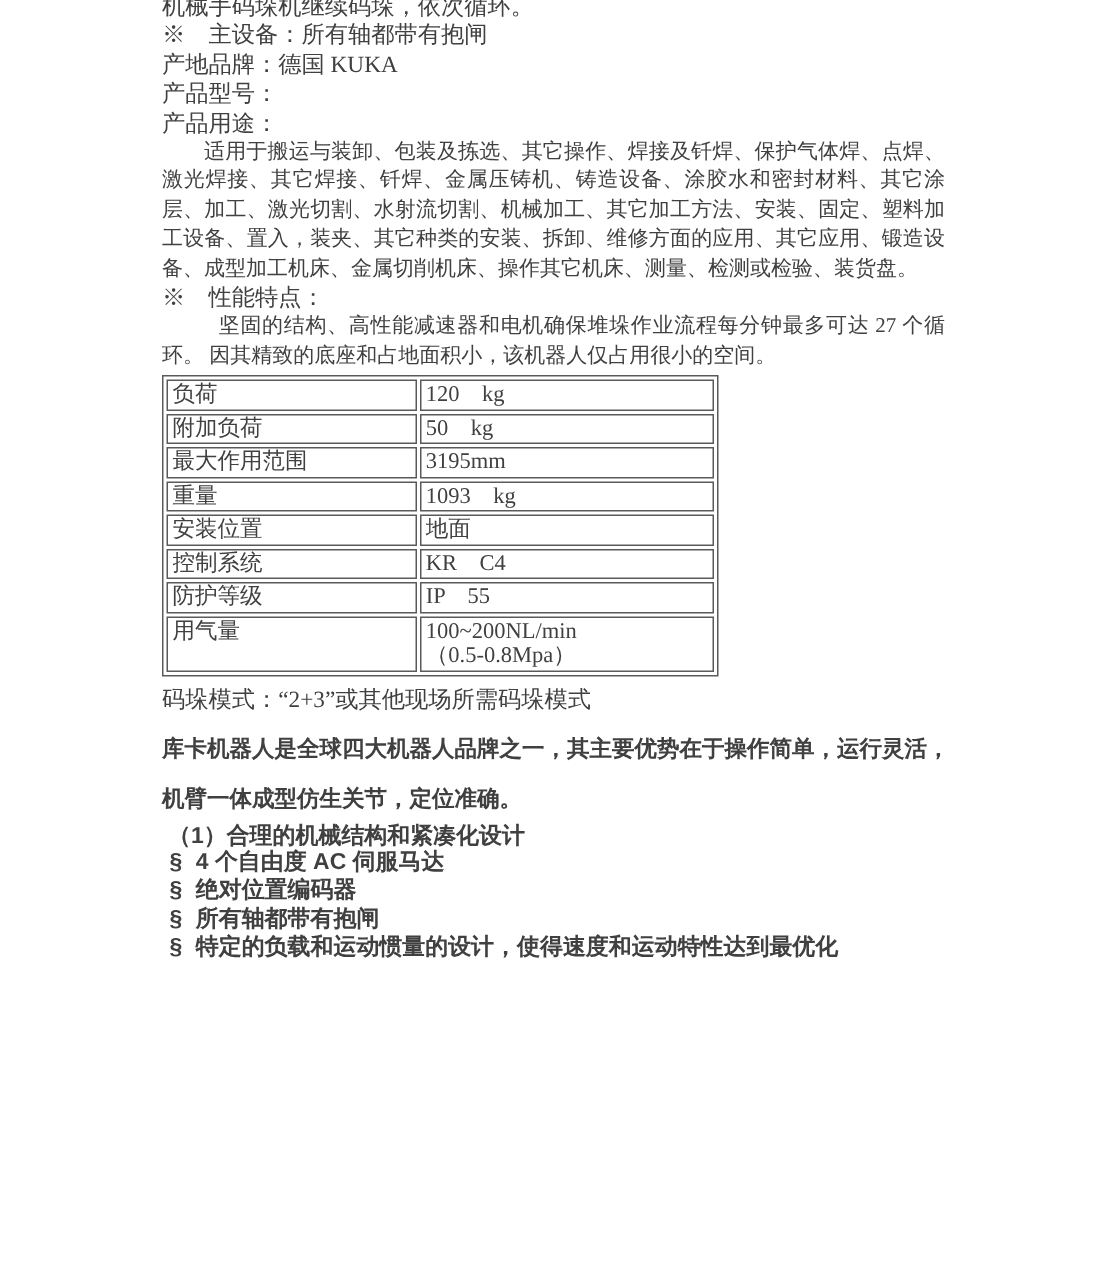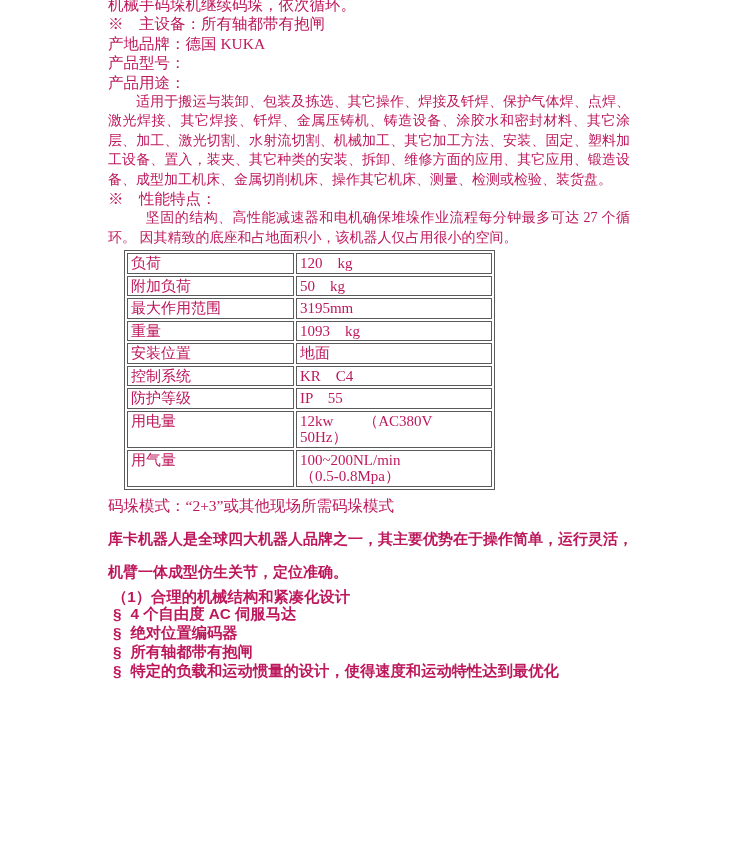--- a/index.html
+++ b/index.html
@@ -4,41 +4,40 @@
 <style>
   * { margin: 0; padding: 0; box-sizing: border-box; }
   html, body { background: #ffffff; }
   .page {
     position: relative;
     width: 735px;
     height: 858px;
     background: #ffffff;
     overflow: hidden;
     font-family: "Liberation Serif", "DejaVu Serif", serif;
-    color: #be185d;
+    color: #404040;
   }
   .content { padding: 0 105px 0 108px; }
   .line { font-size: 15.5px; line-height: 19.4px; white-space: pre-wrap; }
   .first-line { margin-top: -5px; }
   p.body {
     font-size: 14px;
     line-height: 19.4px;
     text-align: justify;
     white-space: pre-wrap;
   }
   .indent-2 { text-indent: 2em; }
   .indent-27 { text-indent: 2.7em; }
   table.spec {
     border-collapse: separate;
     border-spacing: 2px;
     border: 1px solid #5a5a5a;
     margin-top: 3px;
     width: 371px;
     table-layout: fixed;
-    margin-left: 16px;
   }
   table.spec td {
     border: 1px solid #5a5a5a;
     font-size: 15px;
     line-height: 16.5px;
     padding: 1px 3px;
     white-space: pre-wrap;
     vertical-align: top;
     overflow: hidden;
   }
@@ -115,24 +114,20 @@
         </tr>
         <tr>
           <td class="col-label">控制系统</td>
           <td class="col-value">KR　C4</td>
         </tr>
         <tr>
           <td class="col-label">防护等级</td>
           <td class="col-value">IP　55</td>
         </tr>
         <tr>
-          <td class="col-label">用电量</td>
-          <td class="col-value">12kw　　（AC380V　50Hz）</td>
-        </tr>
-        <tr>
           <td class="col-label">用气量</td>
           <td class="col-value">100~200NL/min
 （0.5-0.8Mpa）</td>
         </tr>
       </tbody>
     </table>
 
     <div class="line mode-line">码垛模式：“2+3”或其他现场所需码垛模式</div>
 
     <div class="kuka-block">

